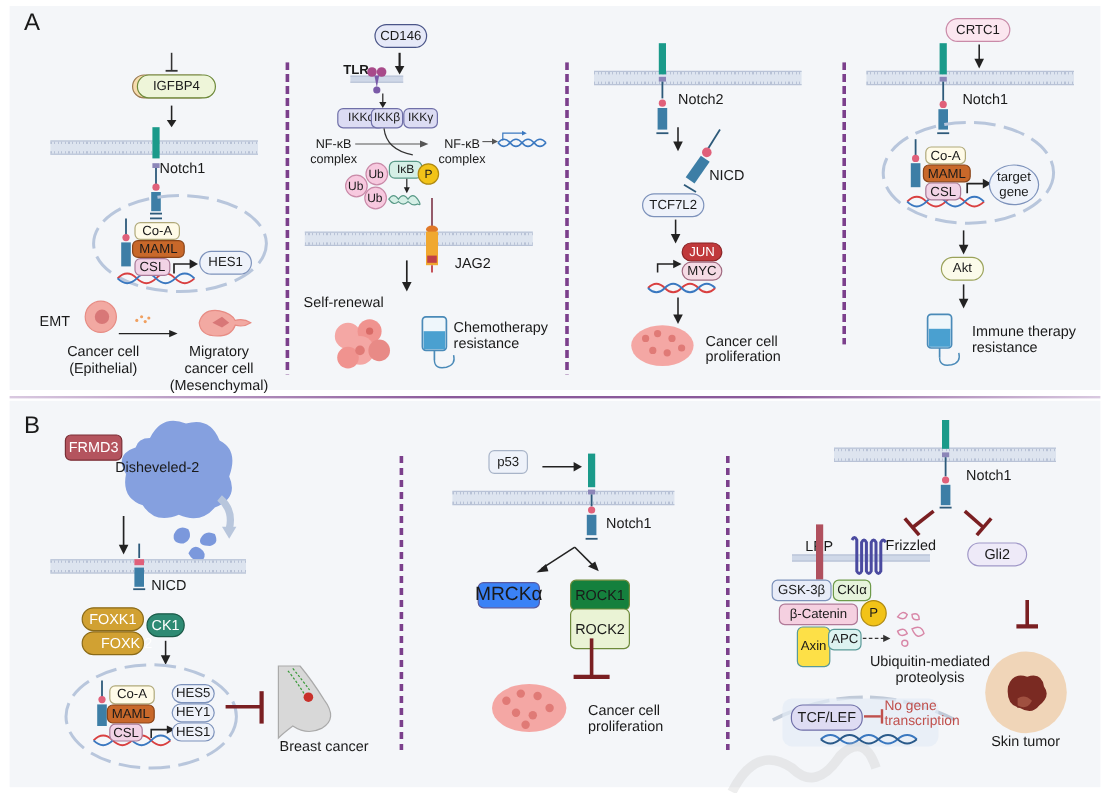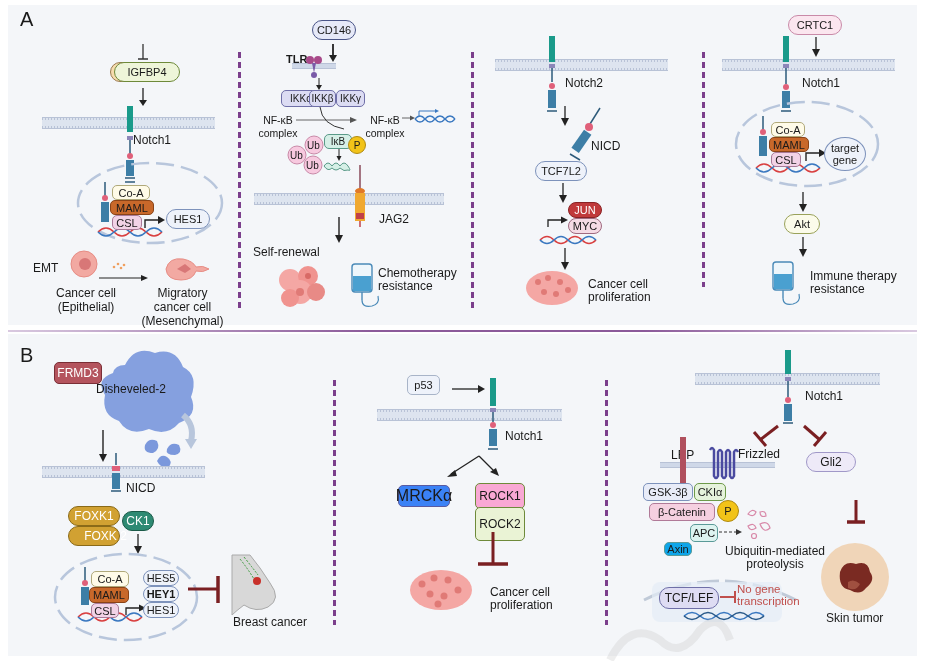--- a/index.html
+++ b/index.html
@@ -332,21 +332,21 @@
   <path d="M0 50 Q8 58 16 50 T32 50 T48 50 T64 50" stroke="#3a78c0" stroke-width="1.6" fill="none"></path>
 </svg>
 <div class="pill sq" style="left:91px;top:571px;width:38px;height:16px;background:#fffbe8;border-color:#b0a97a;">Co-A</div>
 <div class="pill sq" style="left:89px;top:587px;width:40px;height:16px;background:#c8682a;border-color:#8a4418;">MAML</div>
 <div class="pill sq" style="left:91px;top:603px;width:28px;height:15px;background:#f2d3e6;border-color:#a87a98;">CSL</div>
 <svg width="22" height="12" style="left:125px;top:604px;">
     <polyline points="1,11 1,4 16,4" stroke="#222" stroke-width="1.3" fill="none"></polyline>
     <polygon points="14,0.5 21,4 14,7.5" fill="#222"></polygon>
   </svg>
 <div class="pill" style="left:143px;top:570px;width:36px;height:16px;background:#eef2fa;border-color:#7d92bb;">HES5</div>
-<div class="pill" style="left:143px;top:586px;width:36px;height:16px;background:#eef2fa;border-color:#7d92bb;font-weight:bold;">HEY1</div>
+<div class="pill" style="left:143px;top:586px;width:36px;height:16px;background:#eef2fa;border-color:#7d92bb;">HEY1</div>
 <div class="pill" style="left:143px;top:602px;width:36px;height:16px;background:#eef2fa;border-color:#7d92bb;">HES1</div>
 <svg width="34" height="30" style="left:188px;top:575px;">
     <line x1="0" y1="14" x2="30" y2="14" stroke="#7a1f22" stroke-width="3"></line>
     <line x1="30" y1="1" x2="30" y2="28" stroke="#7a1f22" stroke-width="3.5"></line>
   </svg>
 <svg width="52" height="62" style="left:230px;top:553px;">
     <path d="M4 2 L20 2 Q30 14 40 30 Q52 46 38 54 Q26 60 14 52 Q6 58 2 62 L2 2Z" fill="#d8d8d8" stroke="#aaa"></path>
     <path d="M10 6 Q18 16 24 26" stroke="#3a9a3a" stroke-width="1" stroke-dasharray="2 1.5" fill="none"></path>
     <path d="M14 4 Q22 14 28 22" stroke="#3a9a3a" stroke-width="1" stroke-dasharray="2 1.5" fill="none"></path>
     <circle cx="27" cy="28" r="4" fill="#c8302a"></circle>
@@ -368,21 +368,21 @@
   <line x1="1" y1="71" x2="11" y2="71" stroke="#2d5a7a" stroke-width="1.5"></line>
 </svg>
 <div class="lbl" style="left:505px;top:430px;font-size:12px;">Notch1</div>
 <svg width="60" height="26" style="left:445px;top:454px;">
     <line x1="34" y1="2" x2="6" y2="20" stroke="#222" stroke-width="1.3"></line>
     <polygon points="2,23 10,16 12,22" fill="#222"></polygon>
     <line x1="34" y1="2" x2="50" y2="18" stroke="#222" stroke-width="1.3"></line>
     <polygon points="54,22 45,18 51,14" fill="#222"></polygon>
   </svg>
 <div class="pill sq" style="left:398px;top:485px;width:52px;height:22px;background:#3b82f6;border-color:#5a5aa0;font-size:16px;">MRCKα</div>
-<div class="pill sq" style="left:475px;top:483px;width:50px;height:26px;background:#f9a8d4;border-color:#6e8a3a;font-size:12px;">ROCK1</div>
+<div class="pill sq" style="left:475px;top:483px;width:50px;height:26px;background:#15803d;border-color:#6e8a3a;font-size:12px;">ROCK1</div>
 <div class="pill sq" style="left:475px;top:507px;width:50px;height:34px;background:#eaf3d5;border-color:#6e8a3a;font-size:12px;">ROCK2</div>
 <svg width="30" height="36" style="left:478px;top:532px;">
     <line x1="15" y1="0" x2="15" y2="32" stroke="#7a1f22" stroke-width="3"></line>
     <line x1="0" y1="32" x2="30" y2="32" stroke="#7a1f22" stroke-width="3.5"></line>
   </svg>
 <svg width="66" height="48" style="left:408px;top:566px;">
     <ellipse cx="33" cy="24" rx="31" ry="20" fill="#f4a7a4"></ellipse>
     <circle cx="14" cy="18" r="3.5" fill="#e07a76"></circle>
     <circle cx="26" cy="12" r="3.5" fill="#e07a76"></circle>
     <circle cx="40" cy="14" r="3.5" fill="#e07a76"></circle>
@@ -418,21 +418,21 @@
   </svg>
 <svg width="32" height="36" style="left:708px;top:446px;">
     <path d="M2 4 Q4 0 6 4 L6 30 Q8 34 10 30 L10 6 Q12 2 14 6 L14 30 Q16 34 18 30 L18 6 Q20 2 22 6 L22 30 Q24 34 26 30 L26 6 Q28 2 30 6" stroke="#4a4aa0" stroke-width="2.5" fill="none"></path>
   </svg>
 <div class="lbl" style="left:738px;top:448px;font-size:12px;">Frizzled</div>
 <div class="pill" style="left:806px;top:452px;width:50px;height:20px;background:#eeeaf8;border-color:#a098c8;font-size:12px;">Gli2</div>
 <div class="pill sq" style="left:643px;top:483px;width:50px;height:18px;background:#e8ecf8;border-color:#7d92bb;font-size:11px;">GSK-3β</div>
 <div class="pill sq" style="left:694px;top:483px;width:32px;height:18px;background:#e6f3dc;border-color:#6e9a4a;font-size:11px;">CKIα</div>
 <div class="pill sq" style="left:649px;top:503px;width:66px;height:18px;background:#f5d0e0;border-color:#b07a98;font-size:11px;">β-Catenin</div>
 <div class="pill" style="left:717px;top:500px;width:22px;height:22px;border-radius:50%;background:#f2c318;border-color:#b08a10;font-size:11px;">P</div>
-<div class="pill sq" style="left:664px;top:522px;width:28px;height:14px;background:#0ea5e9;border-color:#5a9a98;font-size:11px;margin-top:20px;">Axin</div>
+<div class="pill sq" style="left:664px;top:522px;width:28px;height:34px;background:#fde047;border-color:#5a9a98;font-size:11px;">Axin</div>
 <div class="pill sq" style="left:690px;top:524px;width:28px;height:18px;background:#ddf3f0;border-color:#5a9a98;font-size:11px;">APC</div>
 <svg width="24" height="8" style="left:719px;top:528px;">
     <line x1="0" y1="4" x2="18" y2="4" stroke="#333" stroke-width="1" stroke-dasharray="3 2"></line>
     <polygon points="17,1 23,4 17,7" fill="#333"></polygon>
   </svg>
 <svg width="30" height="36" style="left:744px;top:508px;">
     <path d="M4 6 Q8 0 12 4 Q10 10 4 6Z" fill="none" stroke="#d888a8" stroke-width="1.2"></path>
     <path d="M16 4 Q22 2 22 8 Q16 10 16 4Z" fill="none" stroke="#d888a8" stroke-width="1.2"></path>
     <path d="M4 18 Q10 14 12 20 Q6 24 4 18Z" fill="none" stroke="#d888a8" stroke-width="1.2"></path>
     <path d="M16 16 Q24 12 26 20 Q20 26 16 16Z" fill="none" stroke="#d888a8" stroke-width="1.2"></path>

